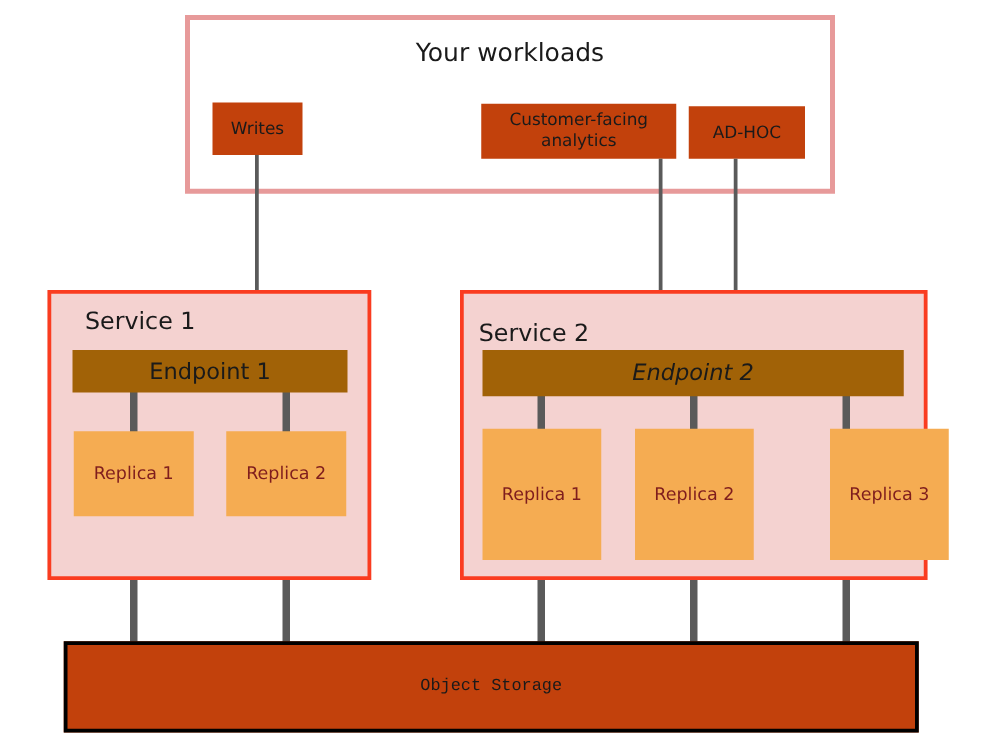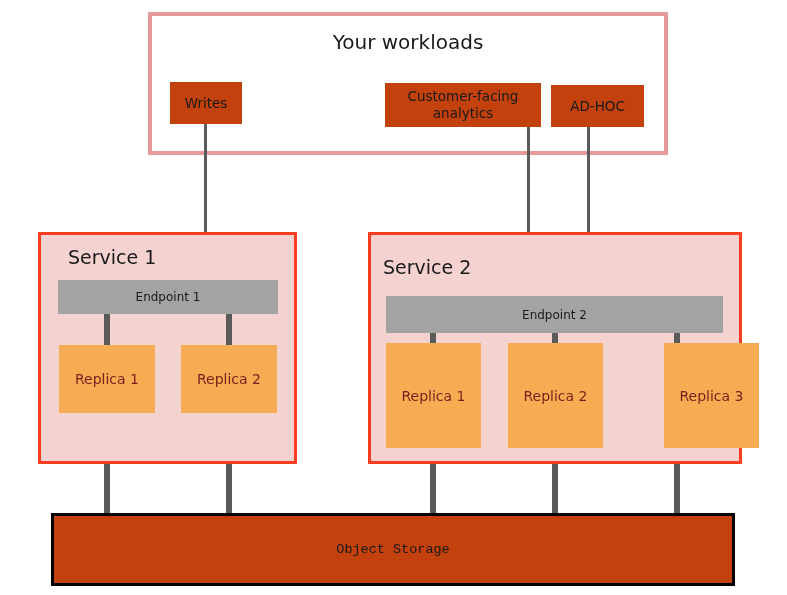--- a/index.html
+++ b/index.html
@@ -58,29 +58,29 @@
   .service-2 { left: 368px; top: 232px; width: 374px; height: 232px; }
   .service-title {
     font-size: 19px;
     color: #1a1a1a;
   }
   .service-1-title { left: 68px;  top: 246px; }
   .service-2-title { left: 383px; top: 256px; }
 
   
   .endpoint {
-    background: #a3a3a3;
+    background: #a16207;
     color: #1a1a1a;
-    font-size: 12px;
+    font-size: 18px;
     display: flex;
     align-items: center;
     justify-content: center;
   }
   .endpoint-1 { left: 58px;  top: 280px; width: 220px; height: 34px; }
-  .endpoint-2 { left: 386px; top: 296px; width: 337px; height: 37px; }
+  .endpoint-2 { left: 386px; top: 280px; width: 337px; height: 37px; font-style: italic; }
 
   
   .replica {
     background: #f5ac52;
     color: #7f1d1d;
     font-size: 14px;
     display: flex;
     align-items: center;
     justify-content: center;
   }

